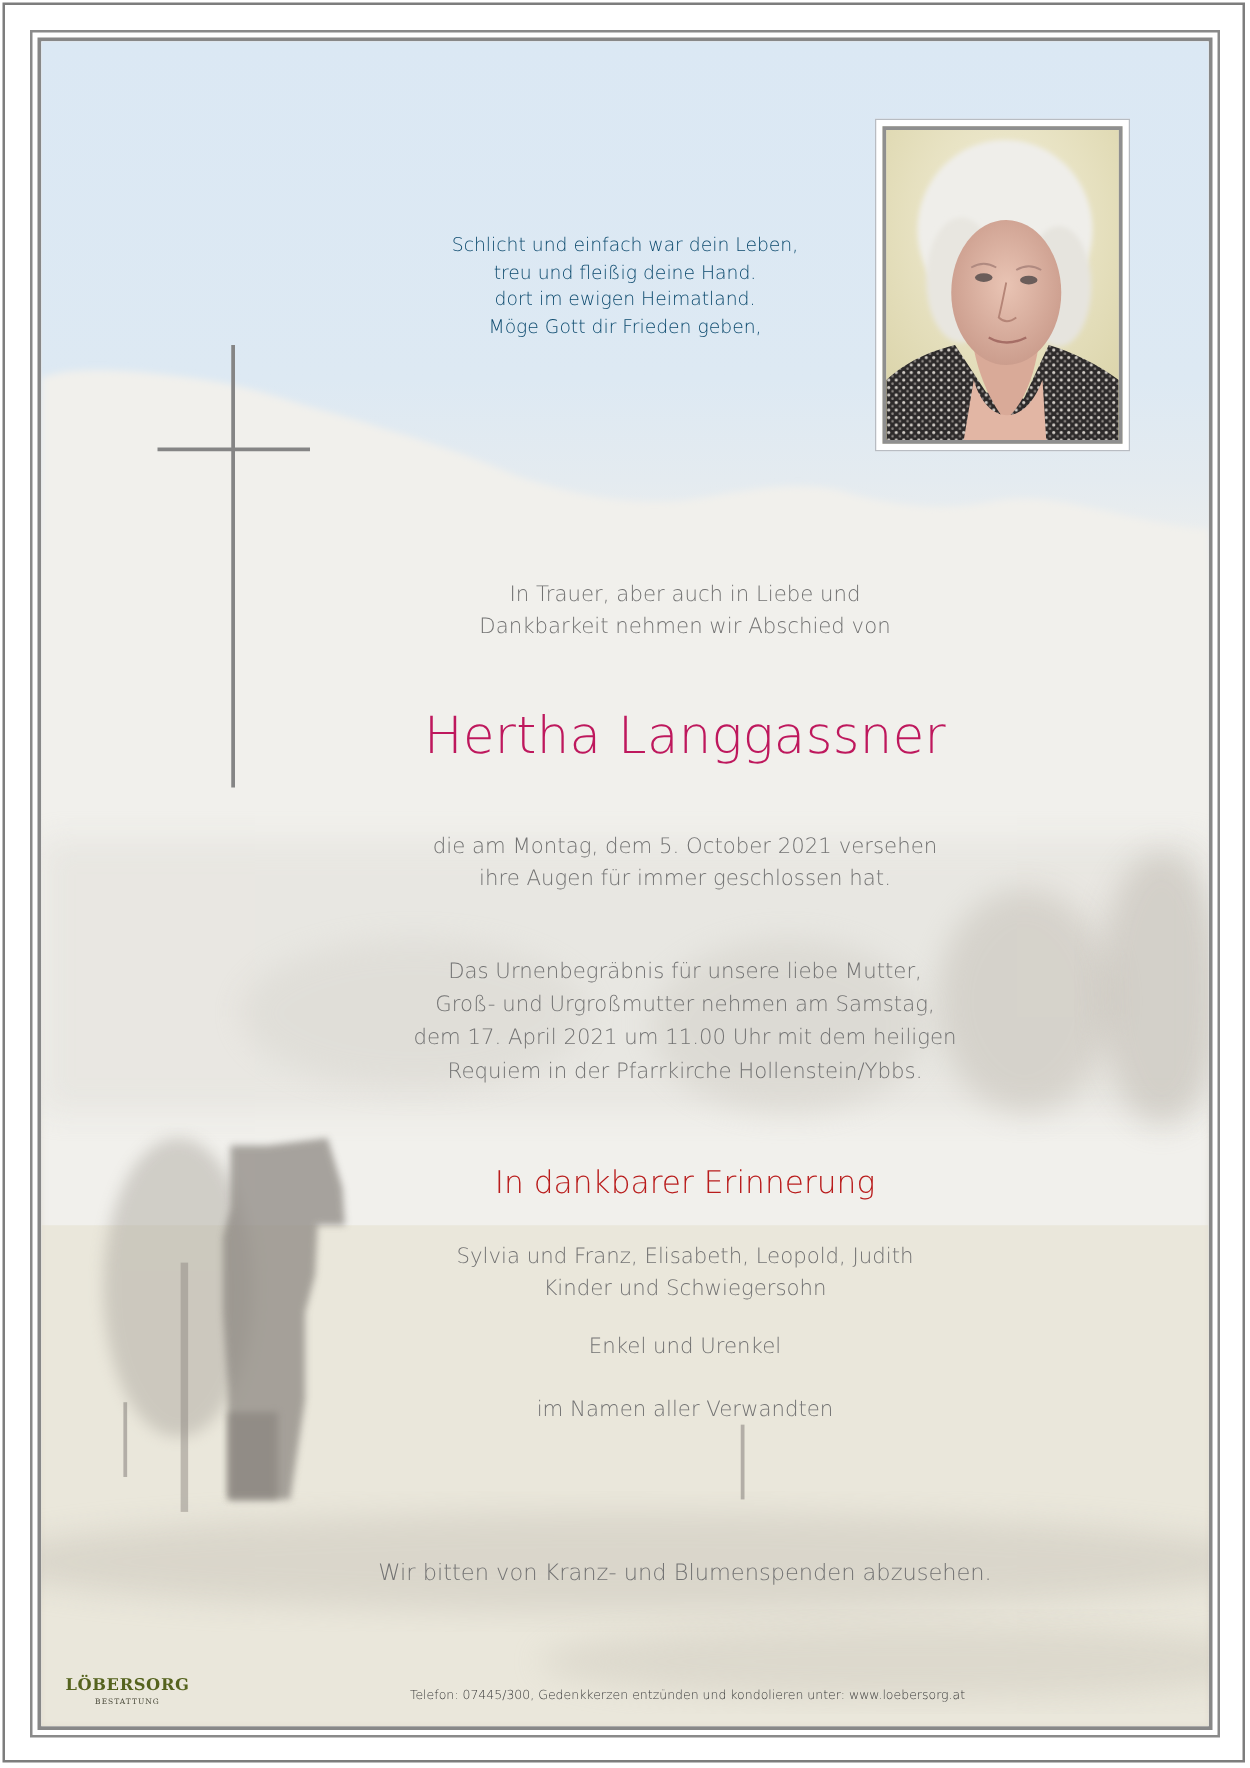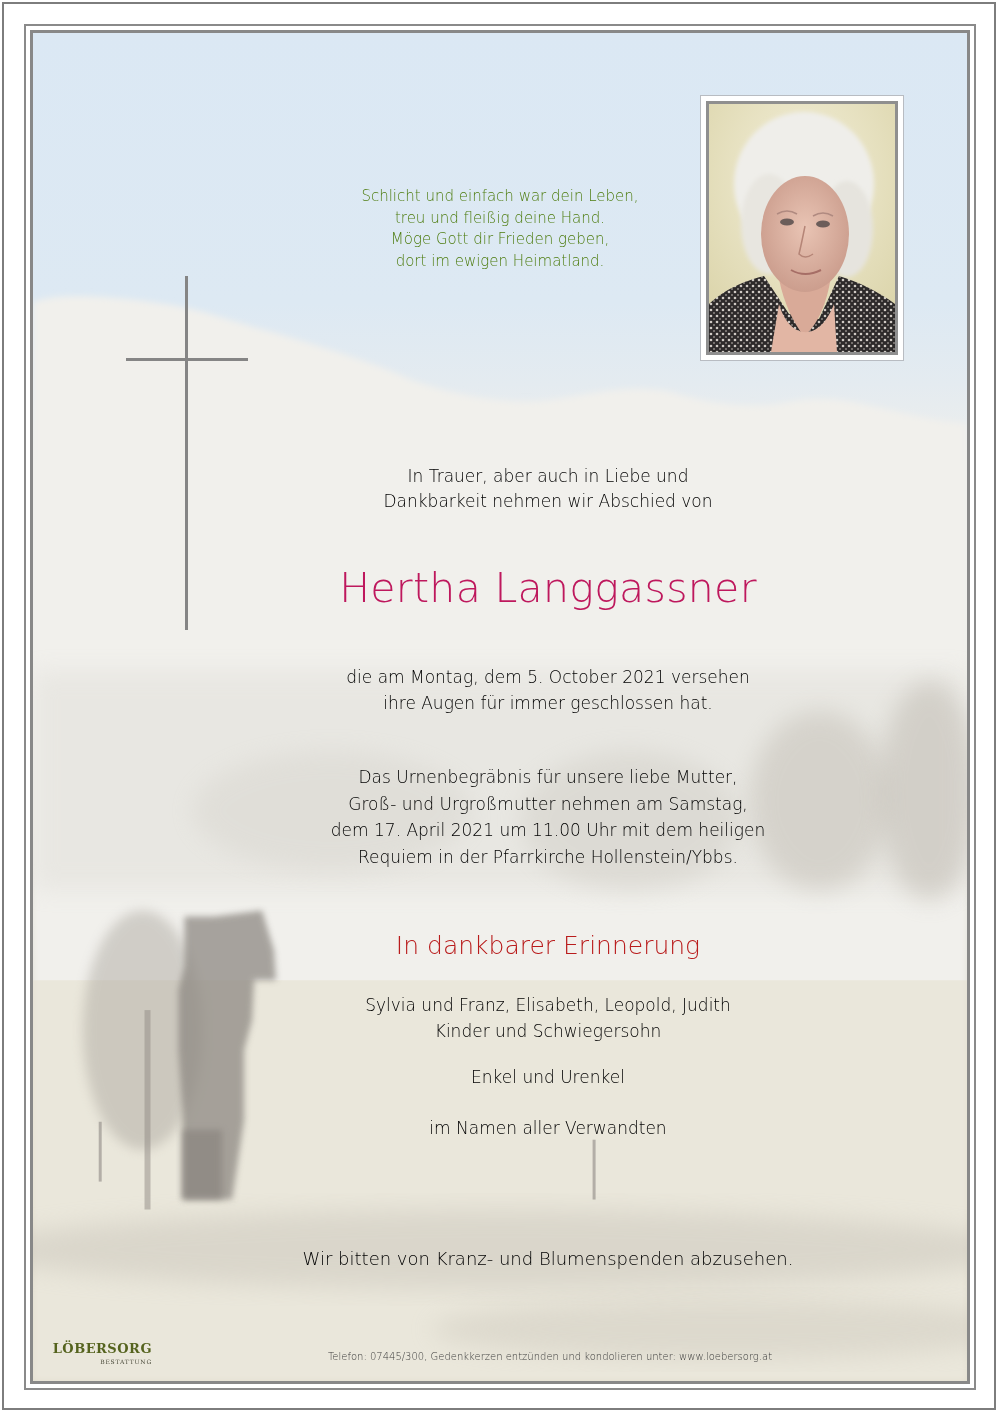--- a/index.html
+++ b/index.html
@@ -60,30 +60,30 @@
     .scene svg {
       position: absolute;
       left: 0; top: 0;
       width: 100%; height: 100%;
     }
 
     .text-block {
       position: absolute;
       left: 0; right: 0;
       text-align: center;
-      color: #000000;
+      color: #737373;
       font-family: "DejaVu Sans", sans-serif;
       font-weight: 300;
     }
     .poem {
       left: 320px; right: auto; width: 360px;
       top: 186px;
       font-size: 15px;
       line-height: 21.5px;
-      color: #4d7c0f;
+      color: #0c4a6e;
     }
     .poem div, .intro div, .details div, .family div { white-space: nowrap; }
 
     .photo-frame {
       position: absolute;
       left: 700px; top: 95px;
       width: 204px; height: 266px;
       background: #ffffff;
       border: 1px solid #b8bcc2;
       box-sizing: border-box;
@@ -174,21 +174,21 @@
       top: 1350px;
       left: 310px; right: auto; width: 480px;
       font-size: 10px;
       line-height: 14px;
       color: #3a3a3a;
     }
     .logo {
       position: absolute;
       left: 52px; top: 1341px;
       width: 100px;
-      text-align: right;
+      text-align: center;
       font-family: "DejaVu Serif", serif;
     }
     .logo-main {
       font-size: 13px;
       letter-spacing: 0.5px;
       color: #55631e;
       font-weight: bold;
       line-height: 16px;
     }
     .logo-sub {
@@ -241,22 +241,22 @@
         <rect x="66" y="1092" width="3" height="60" fill="#8e8983" opacity="0.6"></rect>
         <rect x="562" y="1110" width="3" height="60" fill="#8e8983" opacity="0.6"></rect>
       </svg>
     </div>
   </div>
 </div>
 
 <div class="text-block poem">
   <div>Schlicht und einfach war dein Leben,</div>
   <div>treu und fleißig deine Hand.</div>
+  <div>dort im ewigen Heimatland.</div>
   <div>Möge Gott dir Frieden geben,</div>
-  <div>dort im ewigen Heimatland.</div>
 </div>
 
 <div class="photo-frame">
   <div class="photo-inner" title="Portrait of an elderly woman with white hair">
     <svg viewBox="0 0 186 248" preserveAspectRatio="none">
       <defs>
         <radialGradient id="bgGlow" cx="50%" cy="30%" r="80%">
           <stop offset="0%" stop-color="#f3efd9"></stop>
           <stop offset="100%" stop-color="#d9d2a6"></stop>
         </radialGradient>

